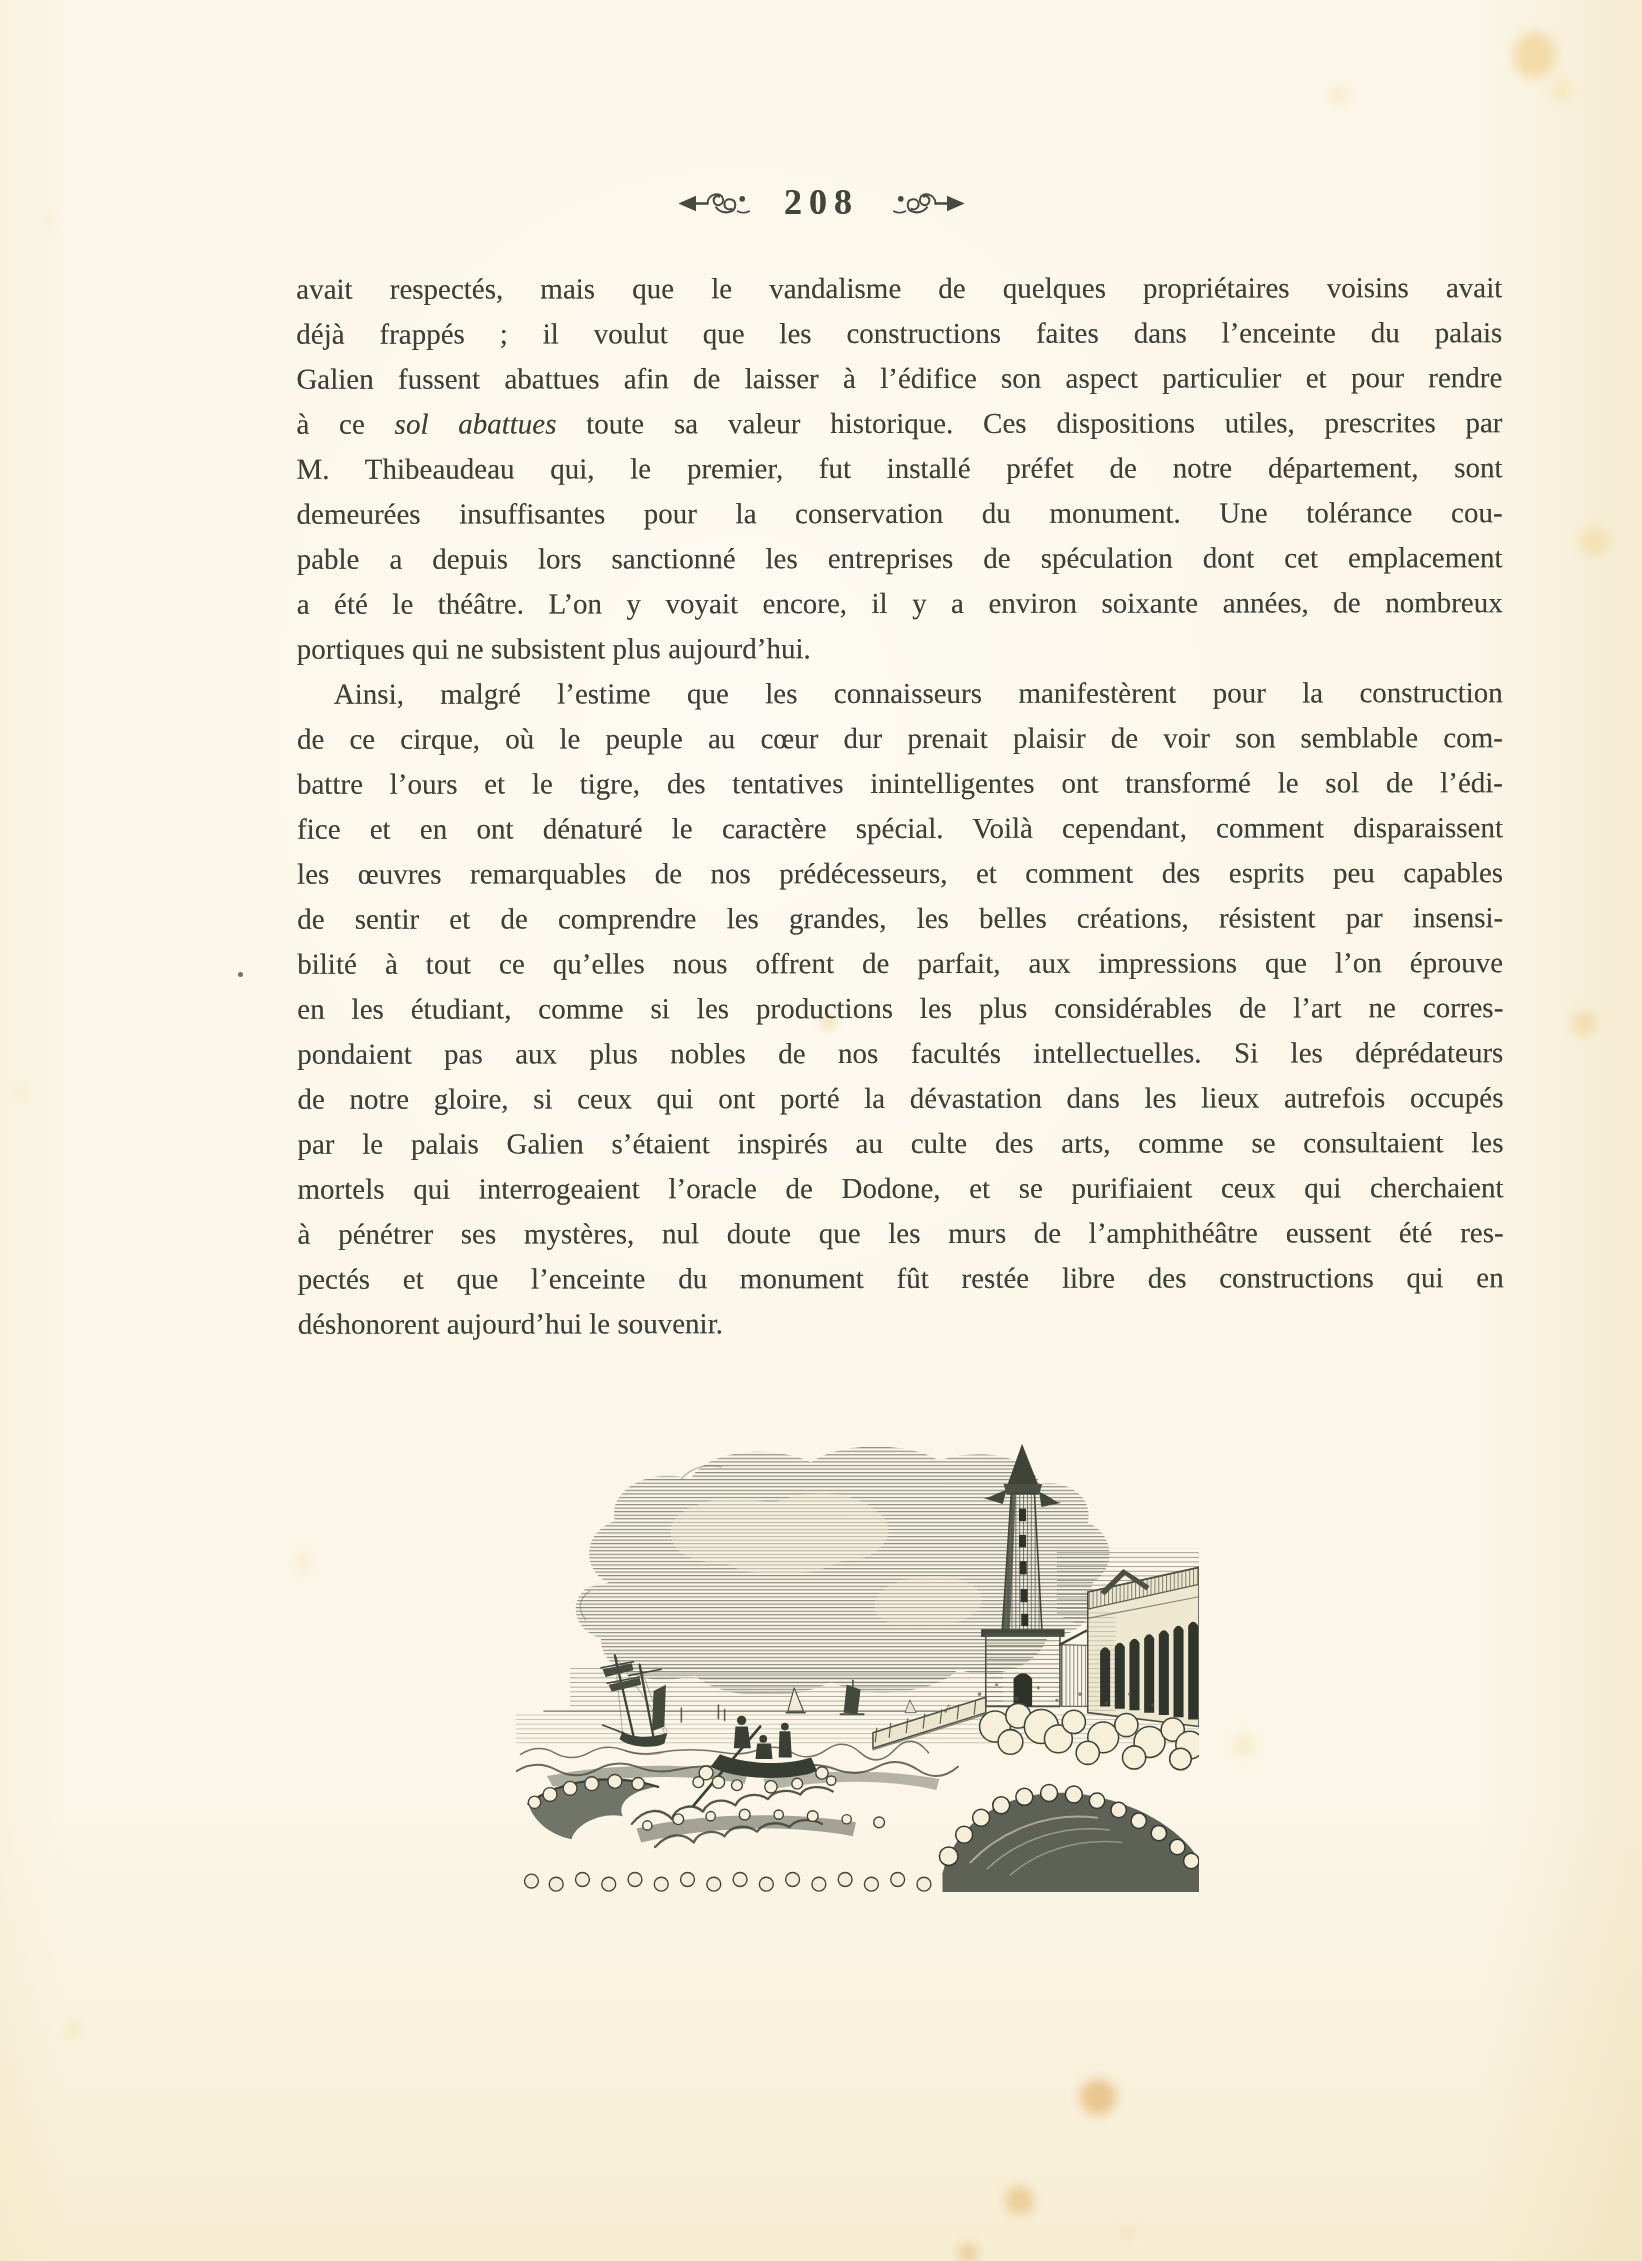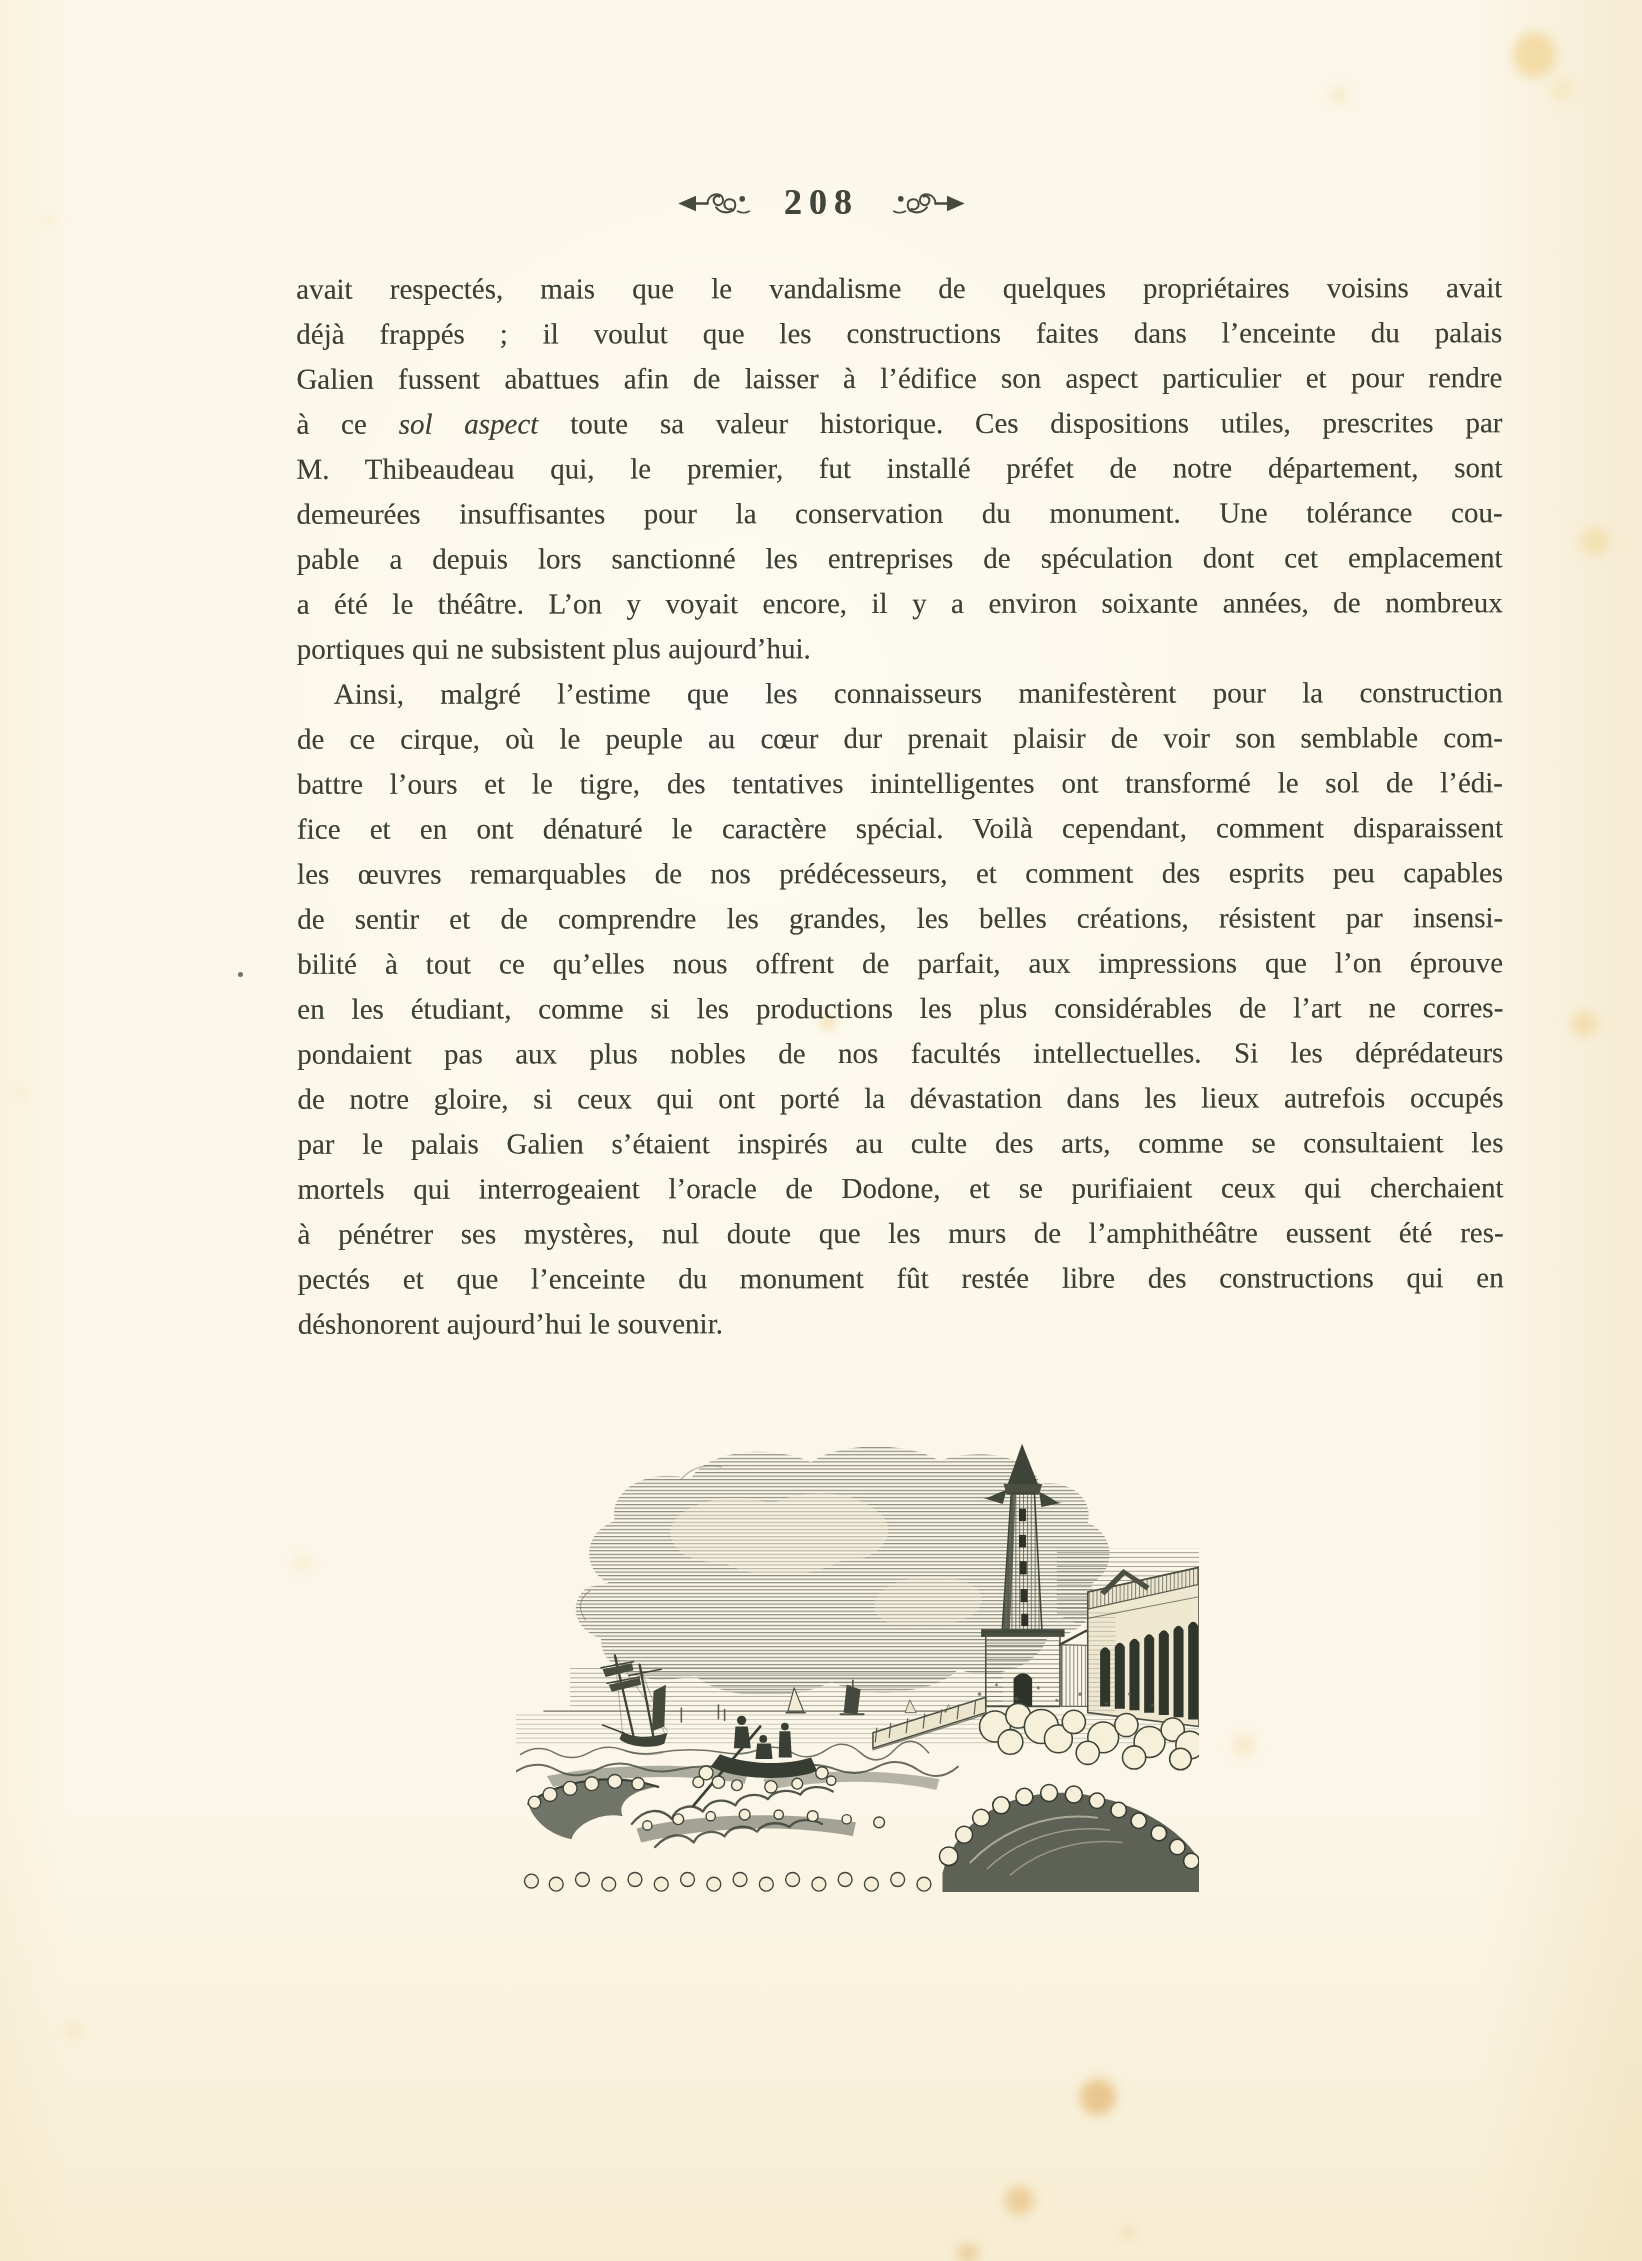--- a/index.html
+++ b/index.html
@@ -90,21 +90,21 @@
         <circle cx="86" cy="14" r="3.6" fill="#474a40"></circle>
         <path d="M80,30 q8,4 15,0" stroke="#474a40" stroke-width="2.2" fill="none" stroke-linecap="round"></path>
       </g>
     </svg>
   </header>
 
   <main class="textblock">
     <div class="line">avait respectés, mais que le vandalisme de quelques propriétaires voisins avait</div>
     <div class="line">déjà frappés ; il voulut que les constructions faites dans l’enceinte du palais</div>
     <div class="line">Galien fussent abattues afin de laisser à l’édifice son aspect particulier et pour rendre</div>
-    <div class="line"><span>à ce </span><em>sol aspect</em><span> toute sa valeur historique. Ces dispositions utiles, prescrites par</span></div>
+    <div class="line"><span>à ce </span><em>sol abattues</em><span> toute sa valeur historique. Ces dispositions utiles, prescrites par</span></div>
     <div class="line">M. Thibeaudeau qui, le premier, fut installé préfet de notre département, sont</div>
     <div class="line">demeurées insuffisantes pour la conservation du monument. Une tolérance cou-</div>
     <div class="line">pable a depuis lors sanctionné les entreprises de spéculation dont cet emplacement</div>
     <div class="line">a été le théâtre. L’on y voyait encore, il y a environ soixante années, de nombreux</div>
     <div class="line last">portiques qui ne subsistent plus aujourd’hui.</div>
 
     <div class="line indent">Ainsi, malgré l’estime que les connaisseurs manifestèrent pour la construction</div>
     <div class="line">de ce cirque, où le peuple au cœur dur prenait plaisir de voir son semblable com-</div>
     <div class="line">battre l’ours et le tigre, des tentatives inintelligentes ont transformé le sol de l’édi-</div>
     <div class="line">fice et en ont dénaturé le caractère spécial. Voilà cependant, comment disparaissent</div>

